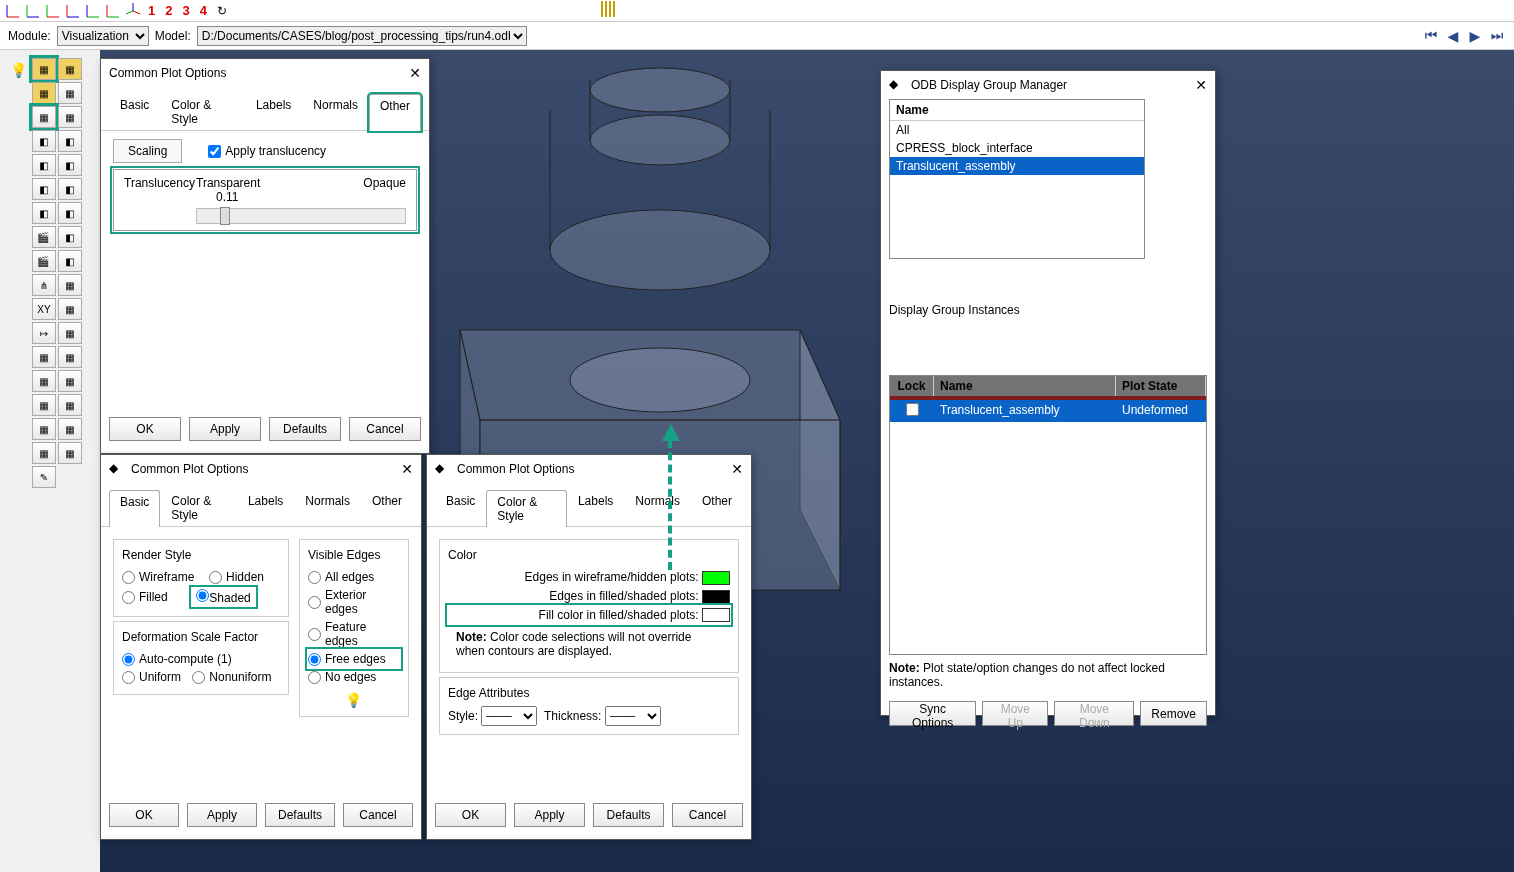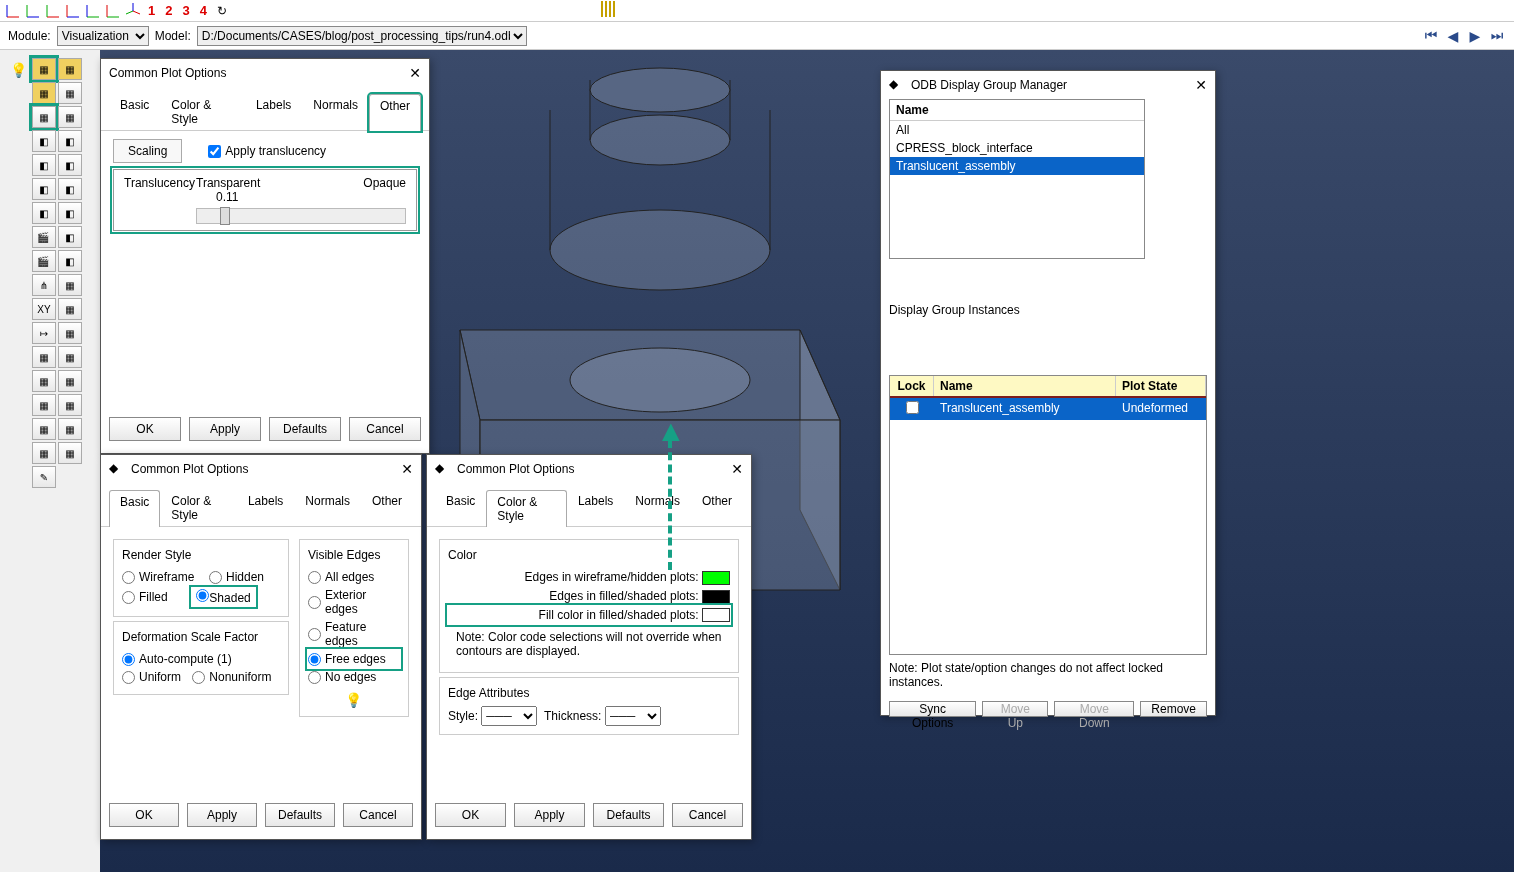--- a/index.html
+++ b/index.html
@@ -54,33 +54,33 @@
 
 .odb-sec-title { font-size: 12px; padding: 4px 8px; }
 .odb-list { border: 1px solid #888; margin: 0 8px; height: 160px; background: #fff; }
 .odb-header { background: #fff; border-bottom: 1px solid #ccc; padding: 3px 6px; font-weight: bold; font-size: 12px; }
 .odb-row { padding: 2px 6px; font-size: 12px; cursor: pointer; }
 .odb-row.selected { background: #0a64c8; color: #fff; }
 .odb-side-btns { position: absolute; right: 8px; top: 30px; width: 56px; display: flex; flex-direction: column; gap: 4px; }
 .odb-side-btns button { height: 22px; border: 1px solid #888; background: linear-gradient(#fff,#e8e8e8); font-size: 12px; cursor: pointer; }
 
 .inst-table { border: 1px solid #888; margin: 0 8px; background: #fff; height: 280px; }
-.inst-header { display: flex; background: #fef9c3; border-bottom: 2px solid #7f1d1d; }
+.inst-header { display: flex; background: #737373; border-bottom: 4px solid #7f1d1d; }
 .inst-header div { padding: 3px 6px; font-weight: bold; border-right: 1px solid #ccc; }
 .inst-row { display: flex; background: #0a64c8; color: #fff; }
 .inst-row div { padding: 3px 6px; }
 .inst-lock { width: 44px; text-align: center; }
 .inst-name { flex: 1; }
 .inst-state { width: 90px; }
 
 .note { padding: 6px 8px; font-size: 12px; }
-.note b { font-weight: normal; margin-top: 8px; }
+.note b { font-weight: bold; margin-top: 8px; }
 
 .bottom-btns { display: flex; gap: 6px; padding: 6px 8px; }
-.bottom-btns button { height: 16px; padding: 0 10px; border: 1px solid #888; background: linear-gradient(#fff,#e8e8e8); font-size: 12px; }
+.bottom-btns button { height: 25px; padding: 0 10px; border: 1px solid #888; background: linear-gradient(#fff,#e8e8e8); font-size: 12px; }
 .bottom-btns button:disabled { color: #aaa; }
 
 .color-swatch { width: 28px; height: 14px; border: 1px solid #333; display: inline-block; vertical-align: middle; }
 
 .arrow-green { position: absolute; color: #16a085; font-size: 32px; }
 .arrow-dash { position: absolute; border-left: 4px dashed #16a085; }
 
 select.mini { height: 20px; width: 56px; }
 
 svg.axis { width: 18px; height: 18px; }

